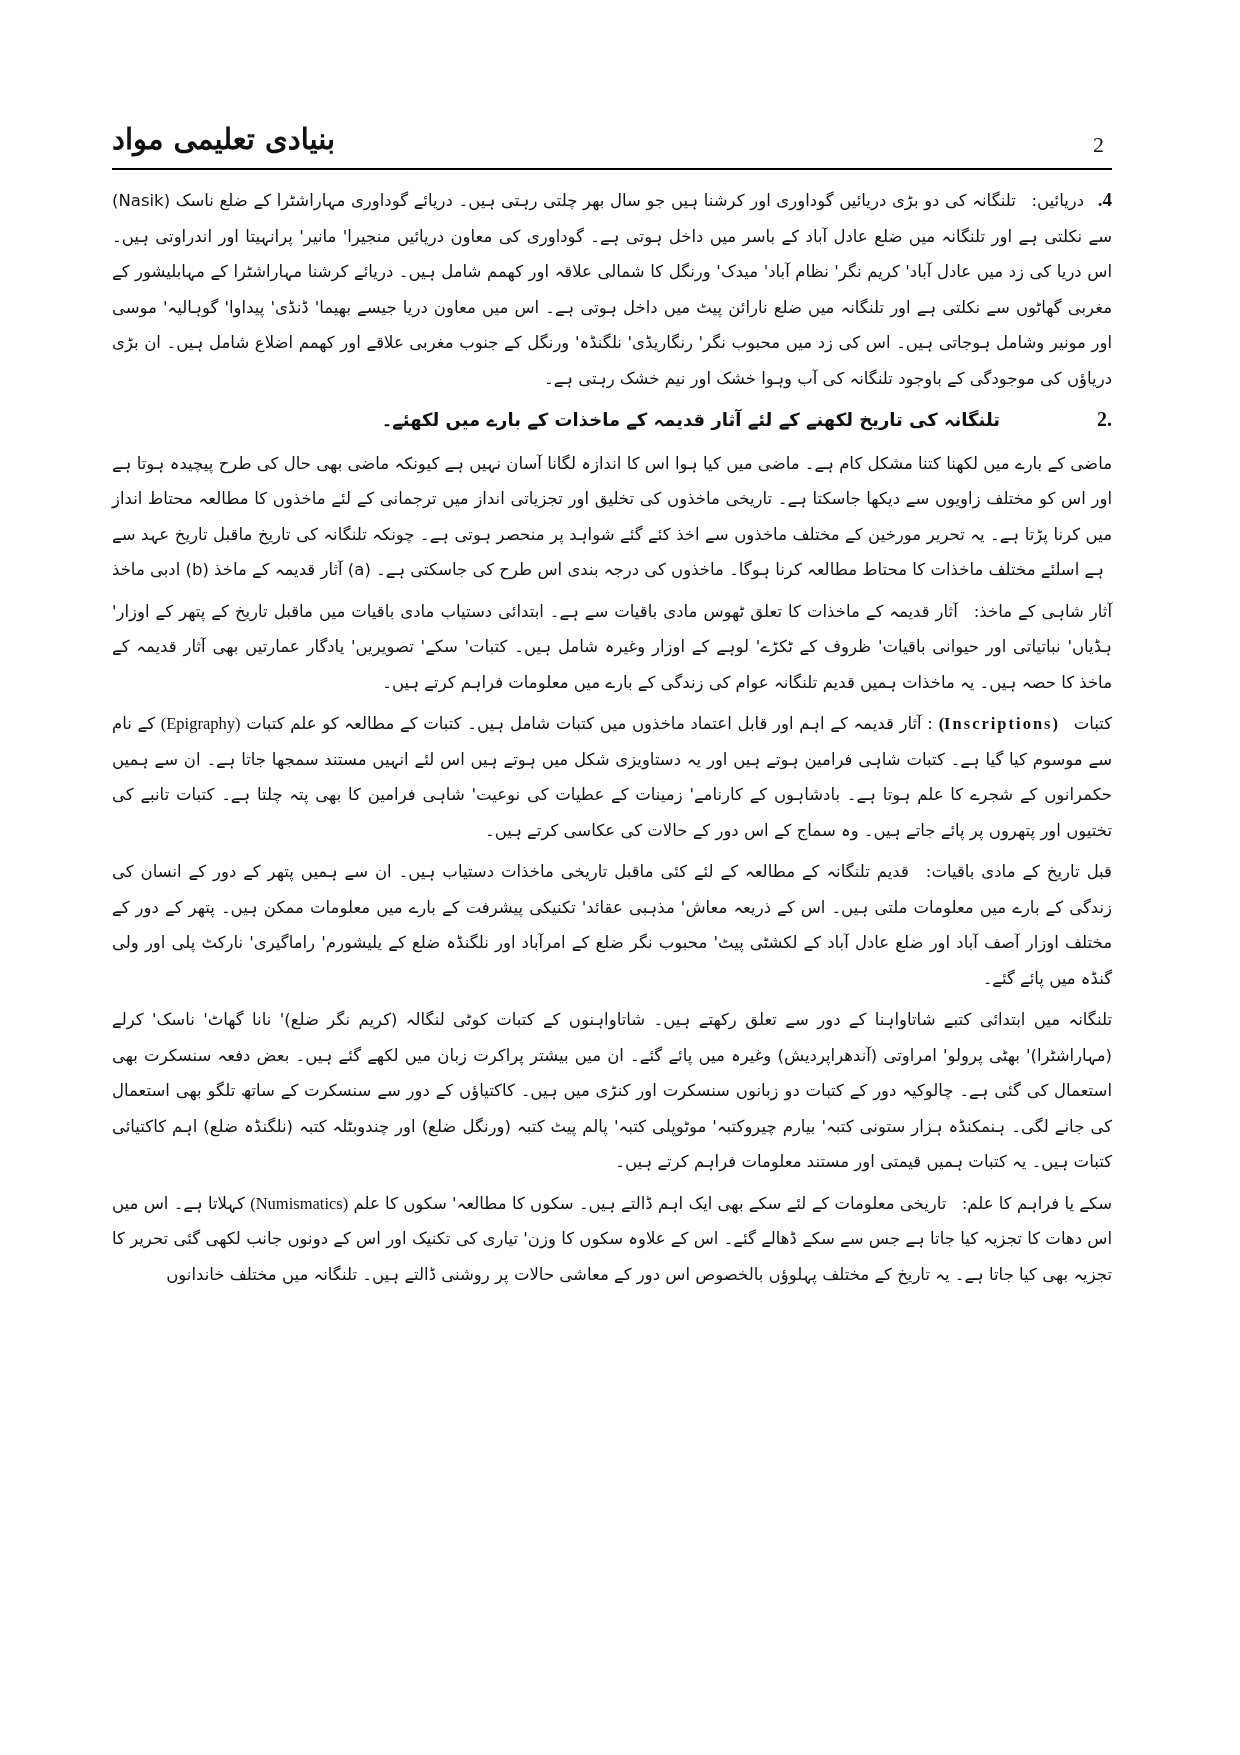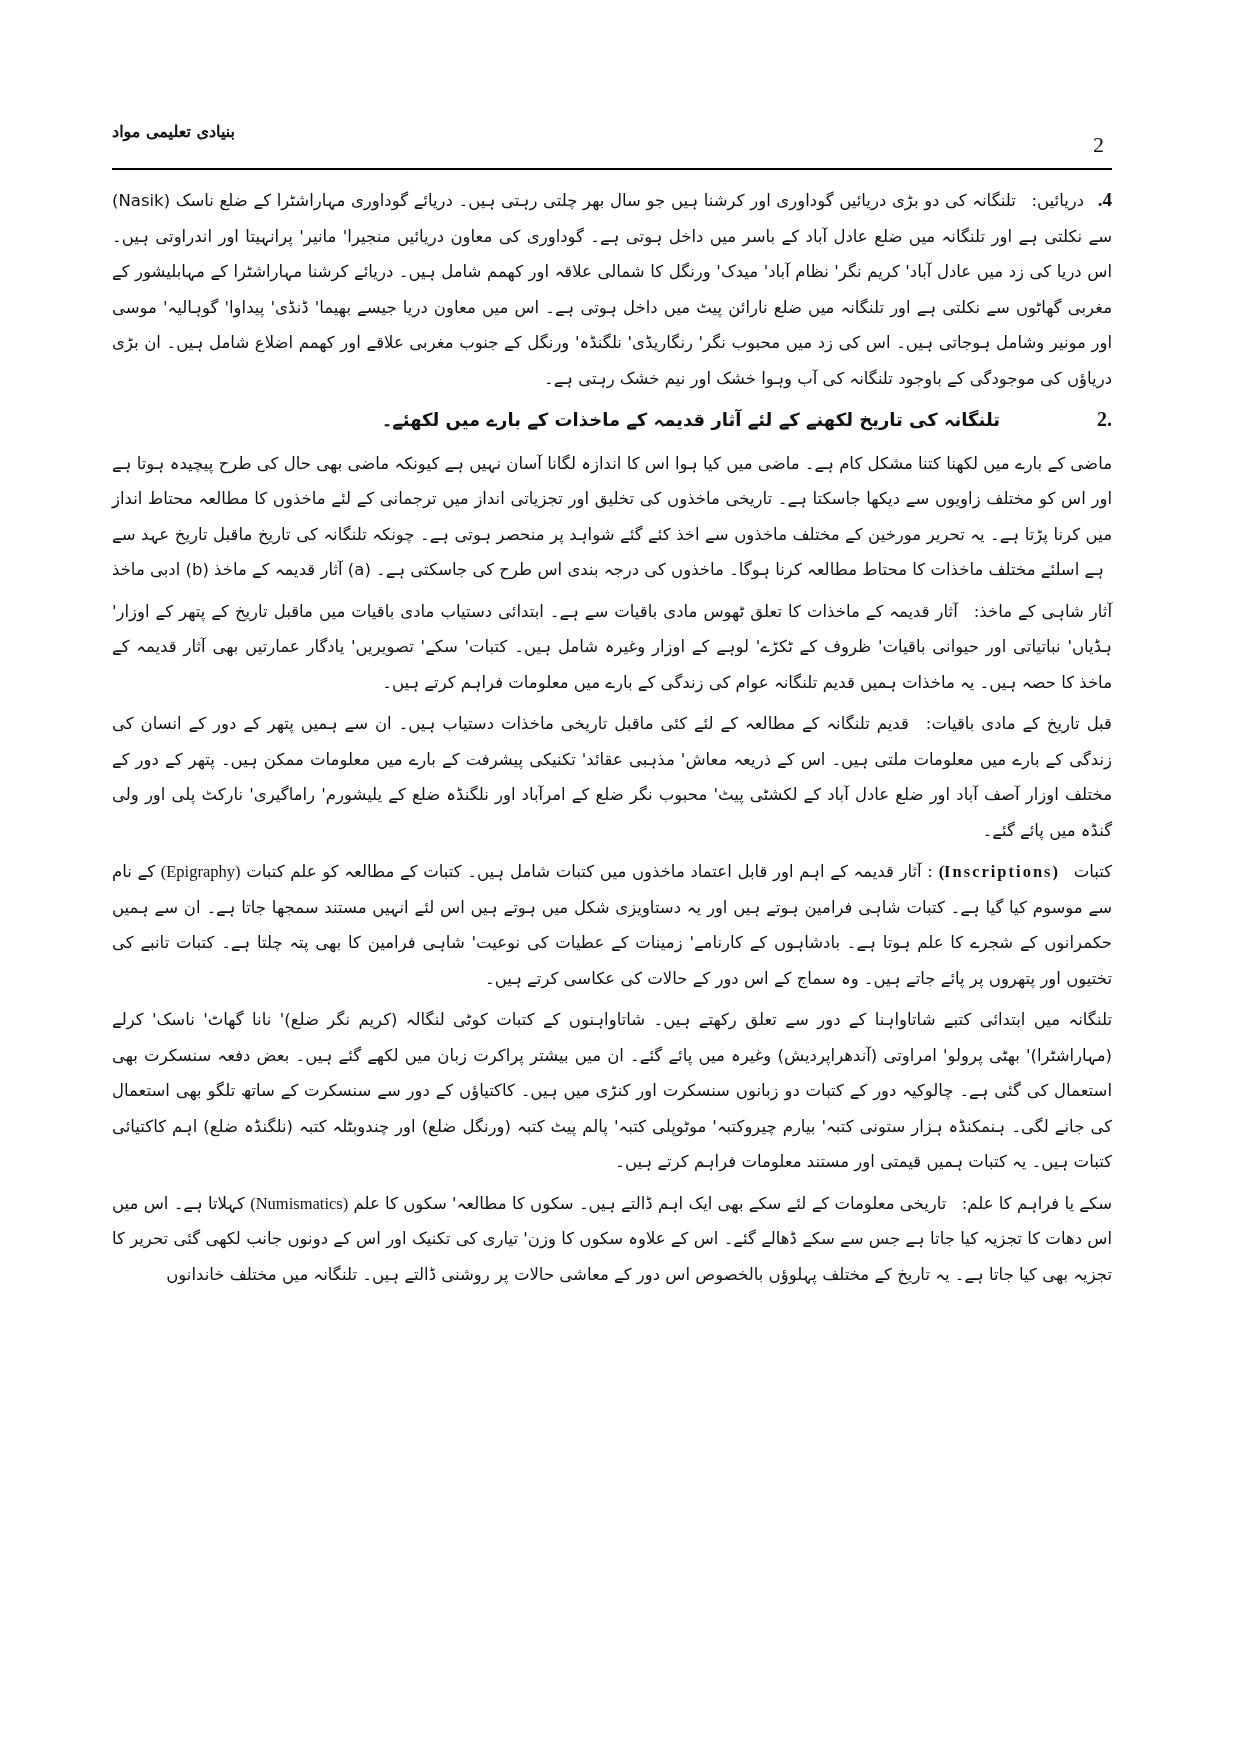--- a/index.html
+++ b/index.html
@@ -1,19 +1,19 @@
 <!DOCTYPE html>
 <html><head>
 <meta charset="utf-8">
 <style>
   html, body { margin: 0; padding: 0; background: #ffffff; }
   body { width: 1240px; height: 1755px; position: relative; overflow: hidden; color: #111; }
   .page { position: absolute; left: 112px; top: 110px; width: 1000px; }
   .header { position: relative; height: 60px; }
-  .header-title { position: absolute; left: 0; top: 12px; font-family: "DejaVu Serif", serif; font-weight: bold; font-size: 16px; direction: rtl; }
+  .header-title { position: absolute; left: 0; top: 12px; font-family: "DejaVu Serif", serif; font-weight: bold; font-size: 29px; direction: rtl; }
   .page-number { position: absolute; right: 8px; top: 22px; font-family: "Liberation Serif", serif; font-size: 22px; }
   .header-rule { position: absolute; left: 0; right: 0; top: 58px; height: 2px; background: #000; }
   .content { position: absolute; top: 72px; left: 0; width: 1000px; direction: rtl; text-align: justify; font-family: "DejaVu Sans", sans-serif; font-size: 16.5px; line-height: 35.5px; }
   .para { margin: 0 0 6px 0; }
   .para.item { padding-right: 0; }
   .num { font-family: "Liberation Serif", serif; font-weight: bold; font-size: 19px; margin-left: 8px; }
   .lead { font-weight: normal; margin-left: 10px; }
   .question { display: flex; justify-content: flex-start; align-items: center; margin: 0 0 8px 0; font-weight: bold; font-size: 18px; }
   .question .qnum { font-family: "Liberation Serif", serif; font-size: 20px; width: 52px; text-align: right; margin-left: 60px; }
   .latin { font-family: "Liberation Serif", serif; direction: ltr; unicode-bidi: embed; }
@@ -45,30 +45,30 @@
     <p class="para last-line-left">
       <span>ماضی کے بارے میں لکھنا کتنا مشکل کام ہے۔ ماضی میں کیا ہوا اس کا اندازہ لگانا آسان نہیں ہے کیونکہ ماضی بھی حال کی طرح پیچیدہ ہوتا ہے اور اس کو مختلف زاویوں سے دیکھا جاسکتا ہے۔ تاریخی ماخذوں کی تخلیق اور تجزیاتی انداز میں ترجمانی کے لئے ماخذوں کا مطالعہ محتاط انداز میں کرنا پڑتا ہے۔ یہ تحریر مورخین کے مختلف ماخذوں سے اخذ کئے گئے شواہد پر منحصر ہوتی ہے۔ چونکہ تلنگانہ کی تاریخ ماقبل تاریخ عہد سے ہے اسلئے مختلف ماخذات کا محتاط مطالعہ کرنا ہوگا۔ ماخذوں کی درجہ بندی اس طرح کی جاسکتی ہے۔ (a) آثار قدیمہ کے ماخذ (b) ادبی ماخذ</span>
     </p>
 
     <p class="para">
       <span class="lead">آثار شاہی کے ماخذ:</span>
       <span>آثار قدیمہ کے ماخذات کا تعلق ٹھوس مادی باقیات سے ہے۔ ابتدائی دستیاب مادی باقیات میں ماقبل تاریخ کے پتھر کے اوزار' ہڈیاں' نباتیاتی اور حیوانی باقیات' ظروف کے ٹکڑے' لوہے کے اوزار وغیرہ شامل ہیں۔ کتبات' سکے' تصویریں' یادگار عمارتیں بھی آثار قدیمہ کے ماخذ کا حصہ ہیں۔ یہ ماخذات ہمیں قدیم تلنگانہ عوام کی زندگی کے بارے میں معلومات فراہم کرتے ہیں۔</span>
     </p>
 
     <p class="para">
-      <span class="lead">قبل تاریخ کے مادی باقیات:</span>
-      <span>قدیم تلنگانہ کے مطالعہ کے لئے کئی ماقبل تاریخی ماخذات دستیاب ہیں۔ ان سے ہمیں پتھر کے دور کے انسان کی زندگی کے بارے میں معلومات ملتی ہیں۔ اس کے ذریعہ معاش' مذہبی عقائد' تکنیکی پیشرفت کے بارے میں معلومات ممکن ہیں۔ پتھر کے دور کے مختلف اوزار آصف آباد اور ضلع عادل آباد کے لکشٹی پیٹ' محبوب نگر ضلع کے امرآباد اور نلگنڈہ ضلع کے یلیشورم' راماگیری' نارکٹ پلی اور ولی گنڈہ میں پائے گئے۔</span>
-    </p>
-
-    <p class="para">
       <span class="lead">کتبات</span>
       <span class="latin-bold">(Inscriptions)</span>
       <span>: آثار قدیمہ کے اہم اور قابل اعتماد ماخذوں میں کتبات شامل ہیں۔ کتبات کے مطالعہ کو علم کتبات</span>
       <span class="latin">(Epigraphy)</span>
       <span>کے نام سے موسوم کیا گیا ہے۔ کتبات شاہی فرامین ہوتے ہیں اور یہ دستاویزی شکل میں ہوتے ہیں اس لئے انہیں مستند سمجھا جاتا ہے۔ ان سے ہمیں حکمرانوں کے شجرے کا علم ہوتا ہے۔ بادشاہوں کے کارنامے' زمینات کے عطیات کی نوعیت' شاہی فرامین کا بھی پتہ چلتا ہے۔ کتبات تانبے کی تختیوں اور پتھروں پر پائے جاتے ہیں۔ وہ سماج کے اس دور کے حالات کی عکاسی کرتے ہیں۔</span>
+    </p>
+
+    <p class="para">
+      <span class="lead">قبل تاریخ کے مادی باقیات:</span>
+      <span>قدیم تلنگانہ کے مطالعہ کے لئے کئی ماقبل تاریخی ماخذات دستیاب ہیں۔ ان سے ہمیں پتھر کے دور کے انسان کی زندگی کے بارے میں معلومات ملتی ہیں۔ اس کے ذریعہ معاش' مذہبی عقائد' تکنیکی پیشرفت کے بارے میں معلومات ممکن ہیں۔ پتھر کے دور کے مختلف اوزار آصف آباد اور ضلع عادل آباد کے لکشٹی پیٹ' محبوب نگر ضلع کے امرآباد اور نلگنڈہ ضلع کے یلیشورم' راماگیری' نارکٹ پلی اور ولی گنڈہ میں پائے گئے۔</span>
     </p>
 
     <p class="para">
       <span>تلنگانہ میں ابتدائی کتبے شاتاواہنا کے دور سے تعلق رکھتے ہیں۔ شاتاواہنوں کے کتبات کوٹی لنگالہ (کریم نگر ضلع)' نانا گھاٹ' ناسک' کرلے (مہاراشٹرا)' بھٹی پرولو' امراوتی (آندھراپردیش) وغیرہ میں پائے گئے۔ ان میں بیشتر پراکرت زبان میں لکھے گئے ہیں۔ بعض دفعہ سنسکرت بھی استعمال کی گئی ہے۔ چالوکیہ دور کے کتبات دو زبانوں سنسکرت اور کنڑی میں ہیں۔ کاکتیاؤں کے دور سے سنسکرت کے ساتھ تلگو بھی استعمال کی جانے لگی۔ ہنمکنڈہ ہزار ستونی کتبہ' بیارم چیروکتبہ' موٹوپلی کتبہ' پالم پیٹ کتبہ (ورنگل ضلع) اور چندوبٹلہ کتبہ (نلگنڈہ ضلع) اہم کاکتیائی کتبات ہیں۔ یہ کتبات ہمیں قیمتی اور مستند معلومات فراہم کرتے ہیں۔</span>
     </p>
 
     <p class="para">
       <span class="lead">سکے یا فراہم کا علم:</span>
       <span>تاریخی معلومات کے لئے سکے بھی ایک اہم ڈالتے ہیں۔ سکوں کا مطالعہ' سکوں کا علم</span>
       <span class="latin">(Numismatics)</span>

